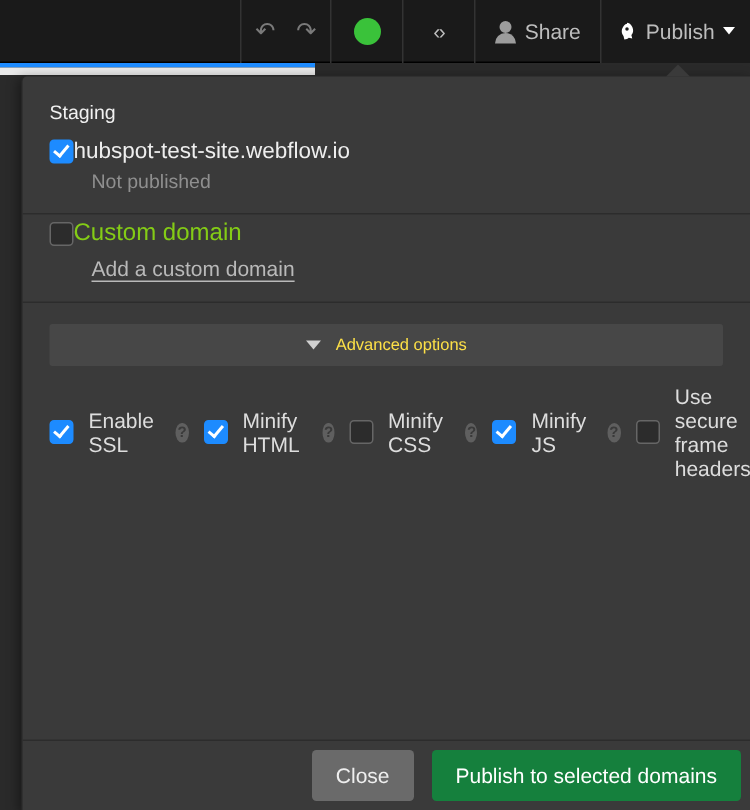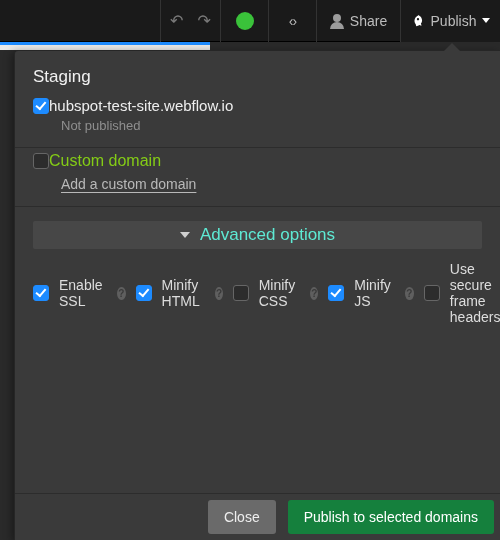--- a/index.html
+++ b/index.html
@@ -64,21 +64,21 @@
   .sect { padding: 0 18px; }
 
   .choose-header{
     padding:14px 18px 10px;
     font-size:11px; letter-spacing:.4px;
     color:#8f8f8f;
     border-bottom:1px solid #2c2c2c;
     text-transform:uppercase;
   }
 
-  .sec-title{ font-size:17px; color:#f1f1f1; font-weight:500; margin:16px 0 10px; }
+  .sec-title{ font-size:13px; color:#f1f1f1; font-weight:500; margin:16px 0 10px; }
 
   .row { display:flex; align-items:center; gap:0; margin:4px 0; }
   .indent { margin-left:28px; }
 
   .checkbox {
     width:16px; height:16px; border:1px solid #666; border-radius:3px;
     display:flex; align-items:center; justify-content:center;
     background:#2c2c2c;
     flex-shrink:0;
   }
@@ -96,21 +96,21 @@
     text-underline-offset:3px; cursor:pointer;
     margin-top:6px;
   }
 
   .divider{ height:1px; background:#2c2c2c; margin:14px 0 0; }
 
   .adv-bar{
     margin:14px 18px 0;
     background:#474747; height:28px; border-radius:2px;
     display:flex; align-items:center; justify-content:center; gap:10px;
-    font-size:17px; color:#5eead4;
+    font-size:11px; color:#fde047;
   }
   .adv-bar .tri{ width:0;height:0;border-left:5px solid transparent;border-right:5px solid transparent;border-top:6px solid #d0d0d0;}
 
   .opts { padding:12px 18px 4px; display:flex; flex-direction:row; gap:10px;}
   .opt-row{ display:flex; align-items:center; gap:10px; font-size:14px; color:#ddd; }
   .help-dot{
     width:13px;height:13px;border-radius:50%;background:#5f5f5f;color:#3a3a3a;
     font-size:10px; font-weight:700; display:flex;align-items:center;justify-content:center;
   }
 

